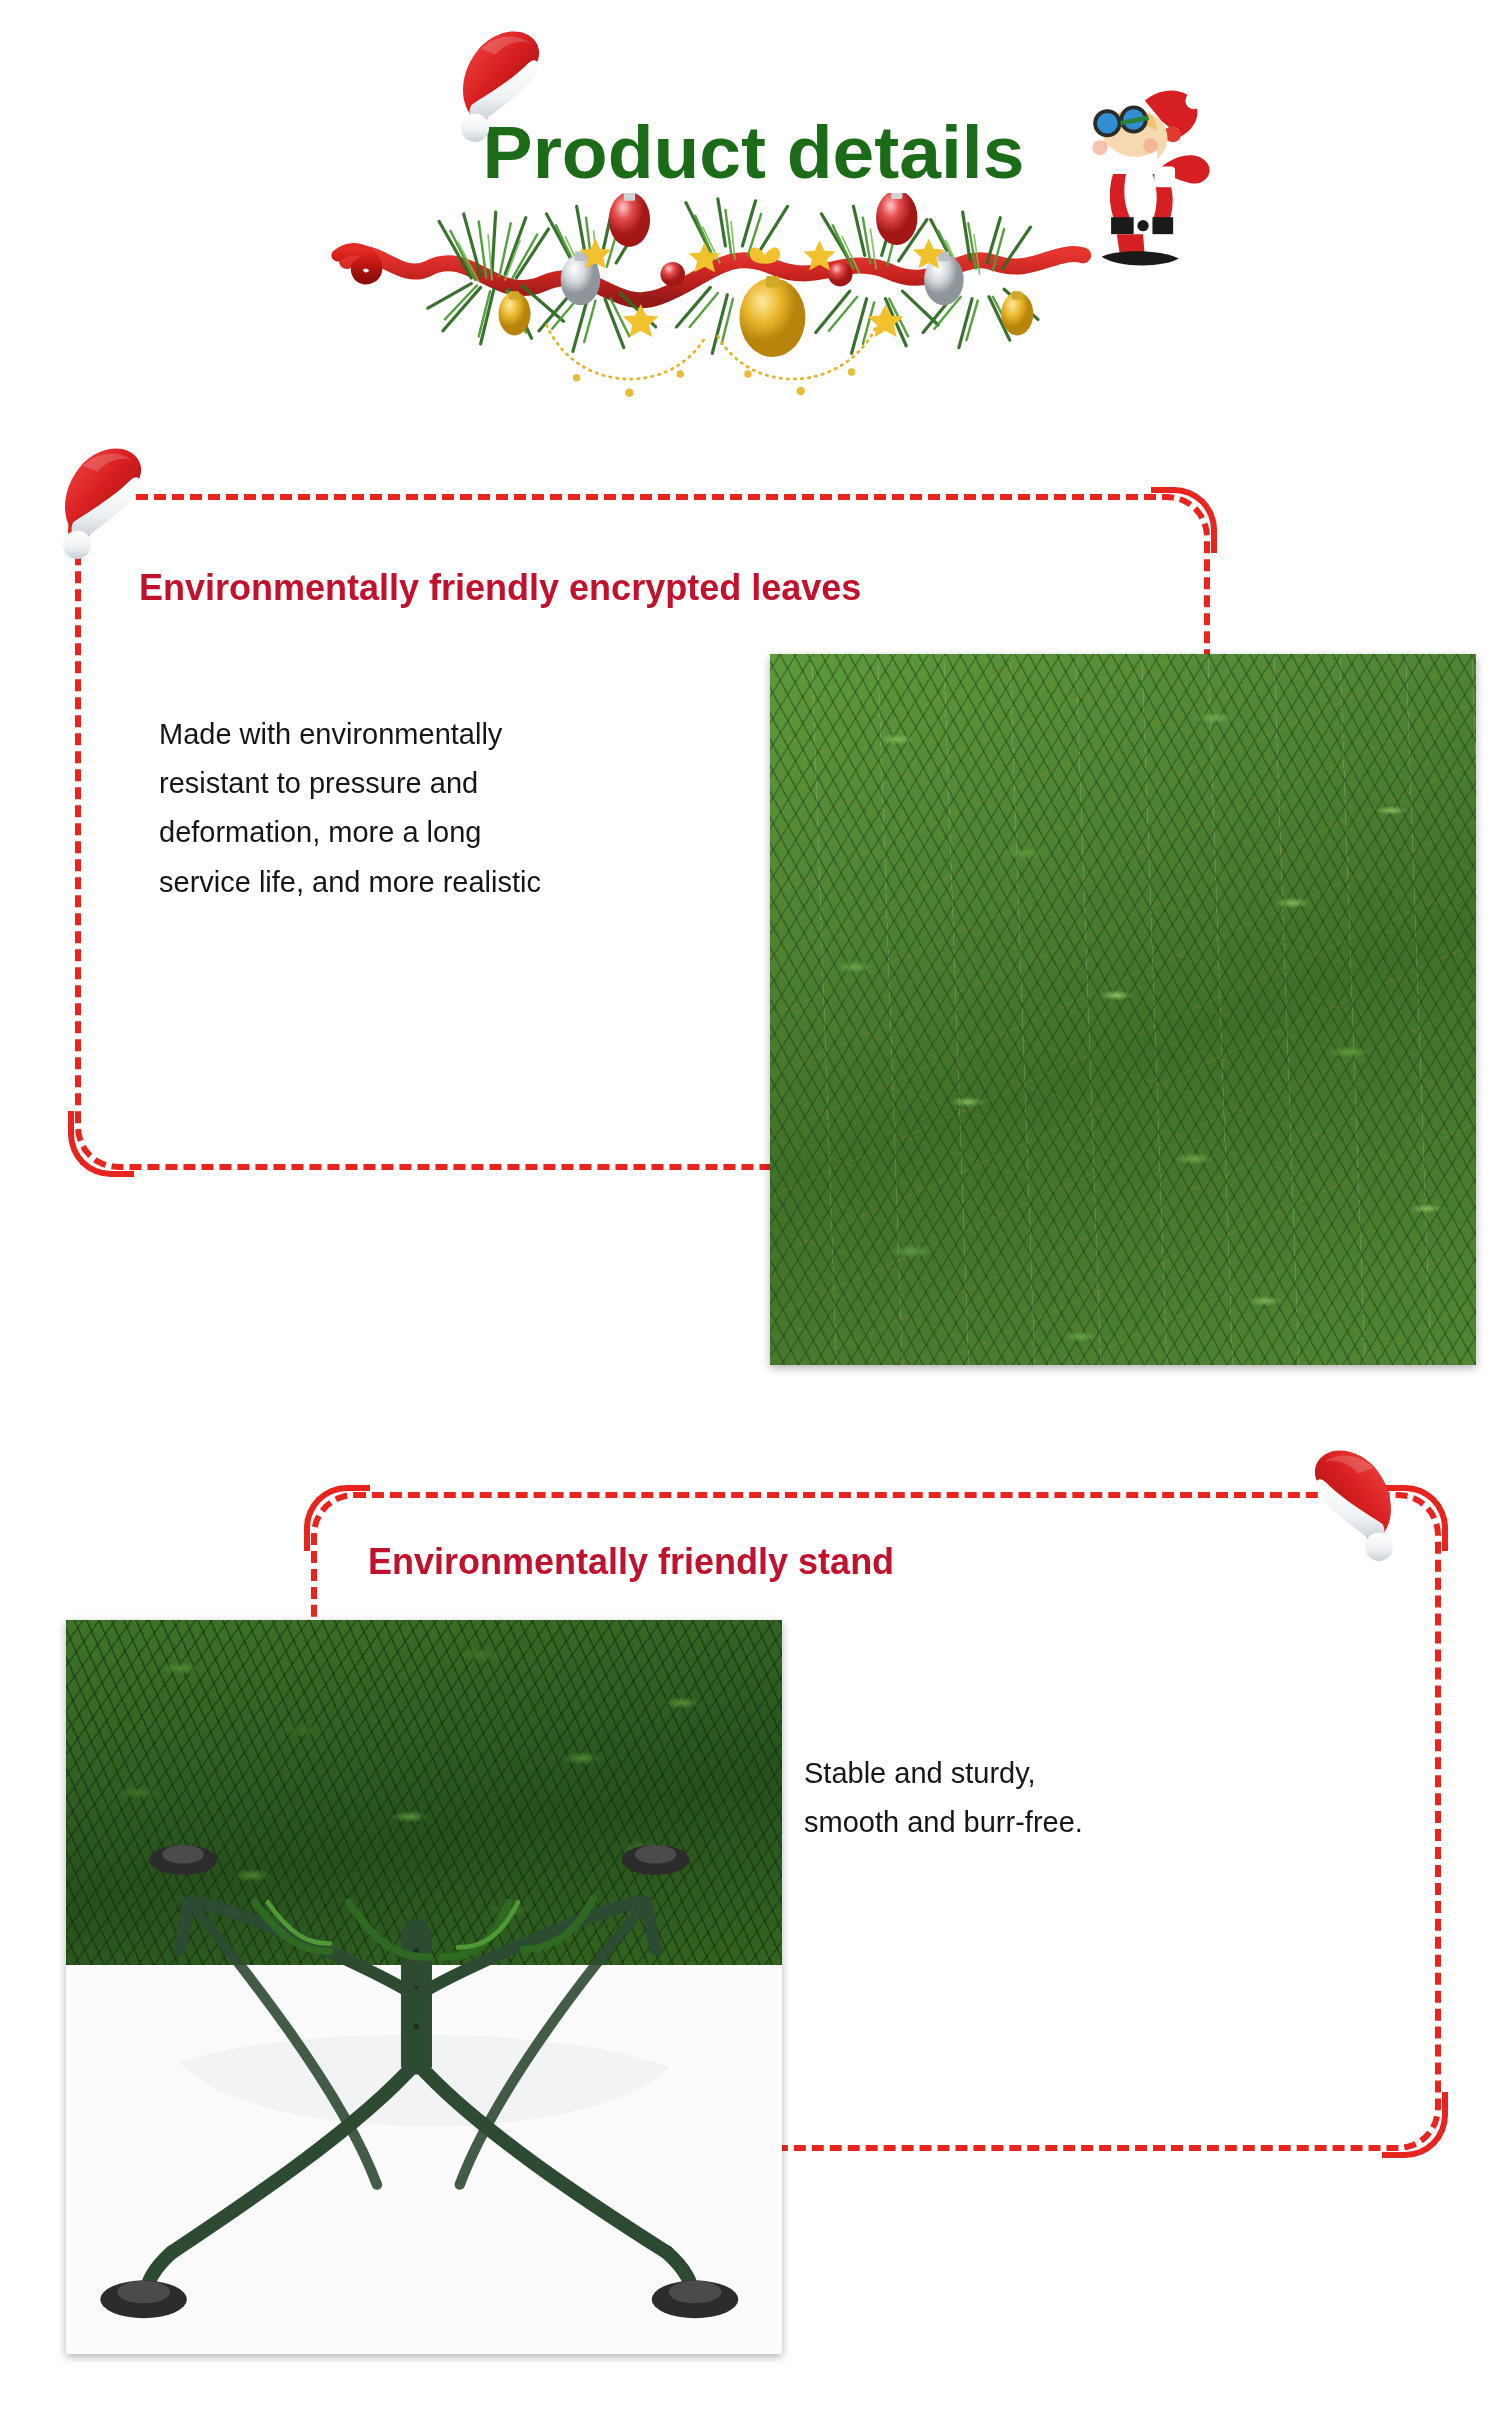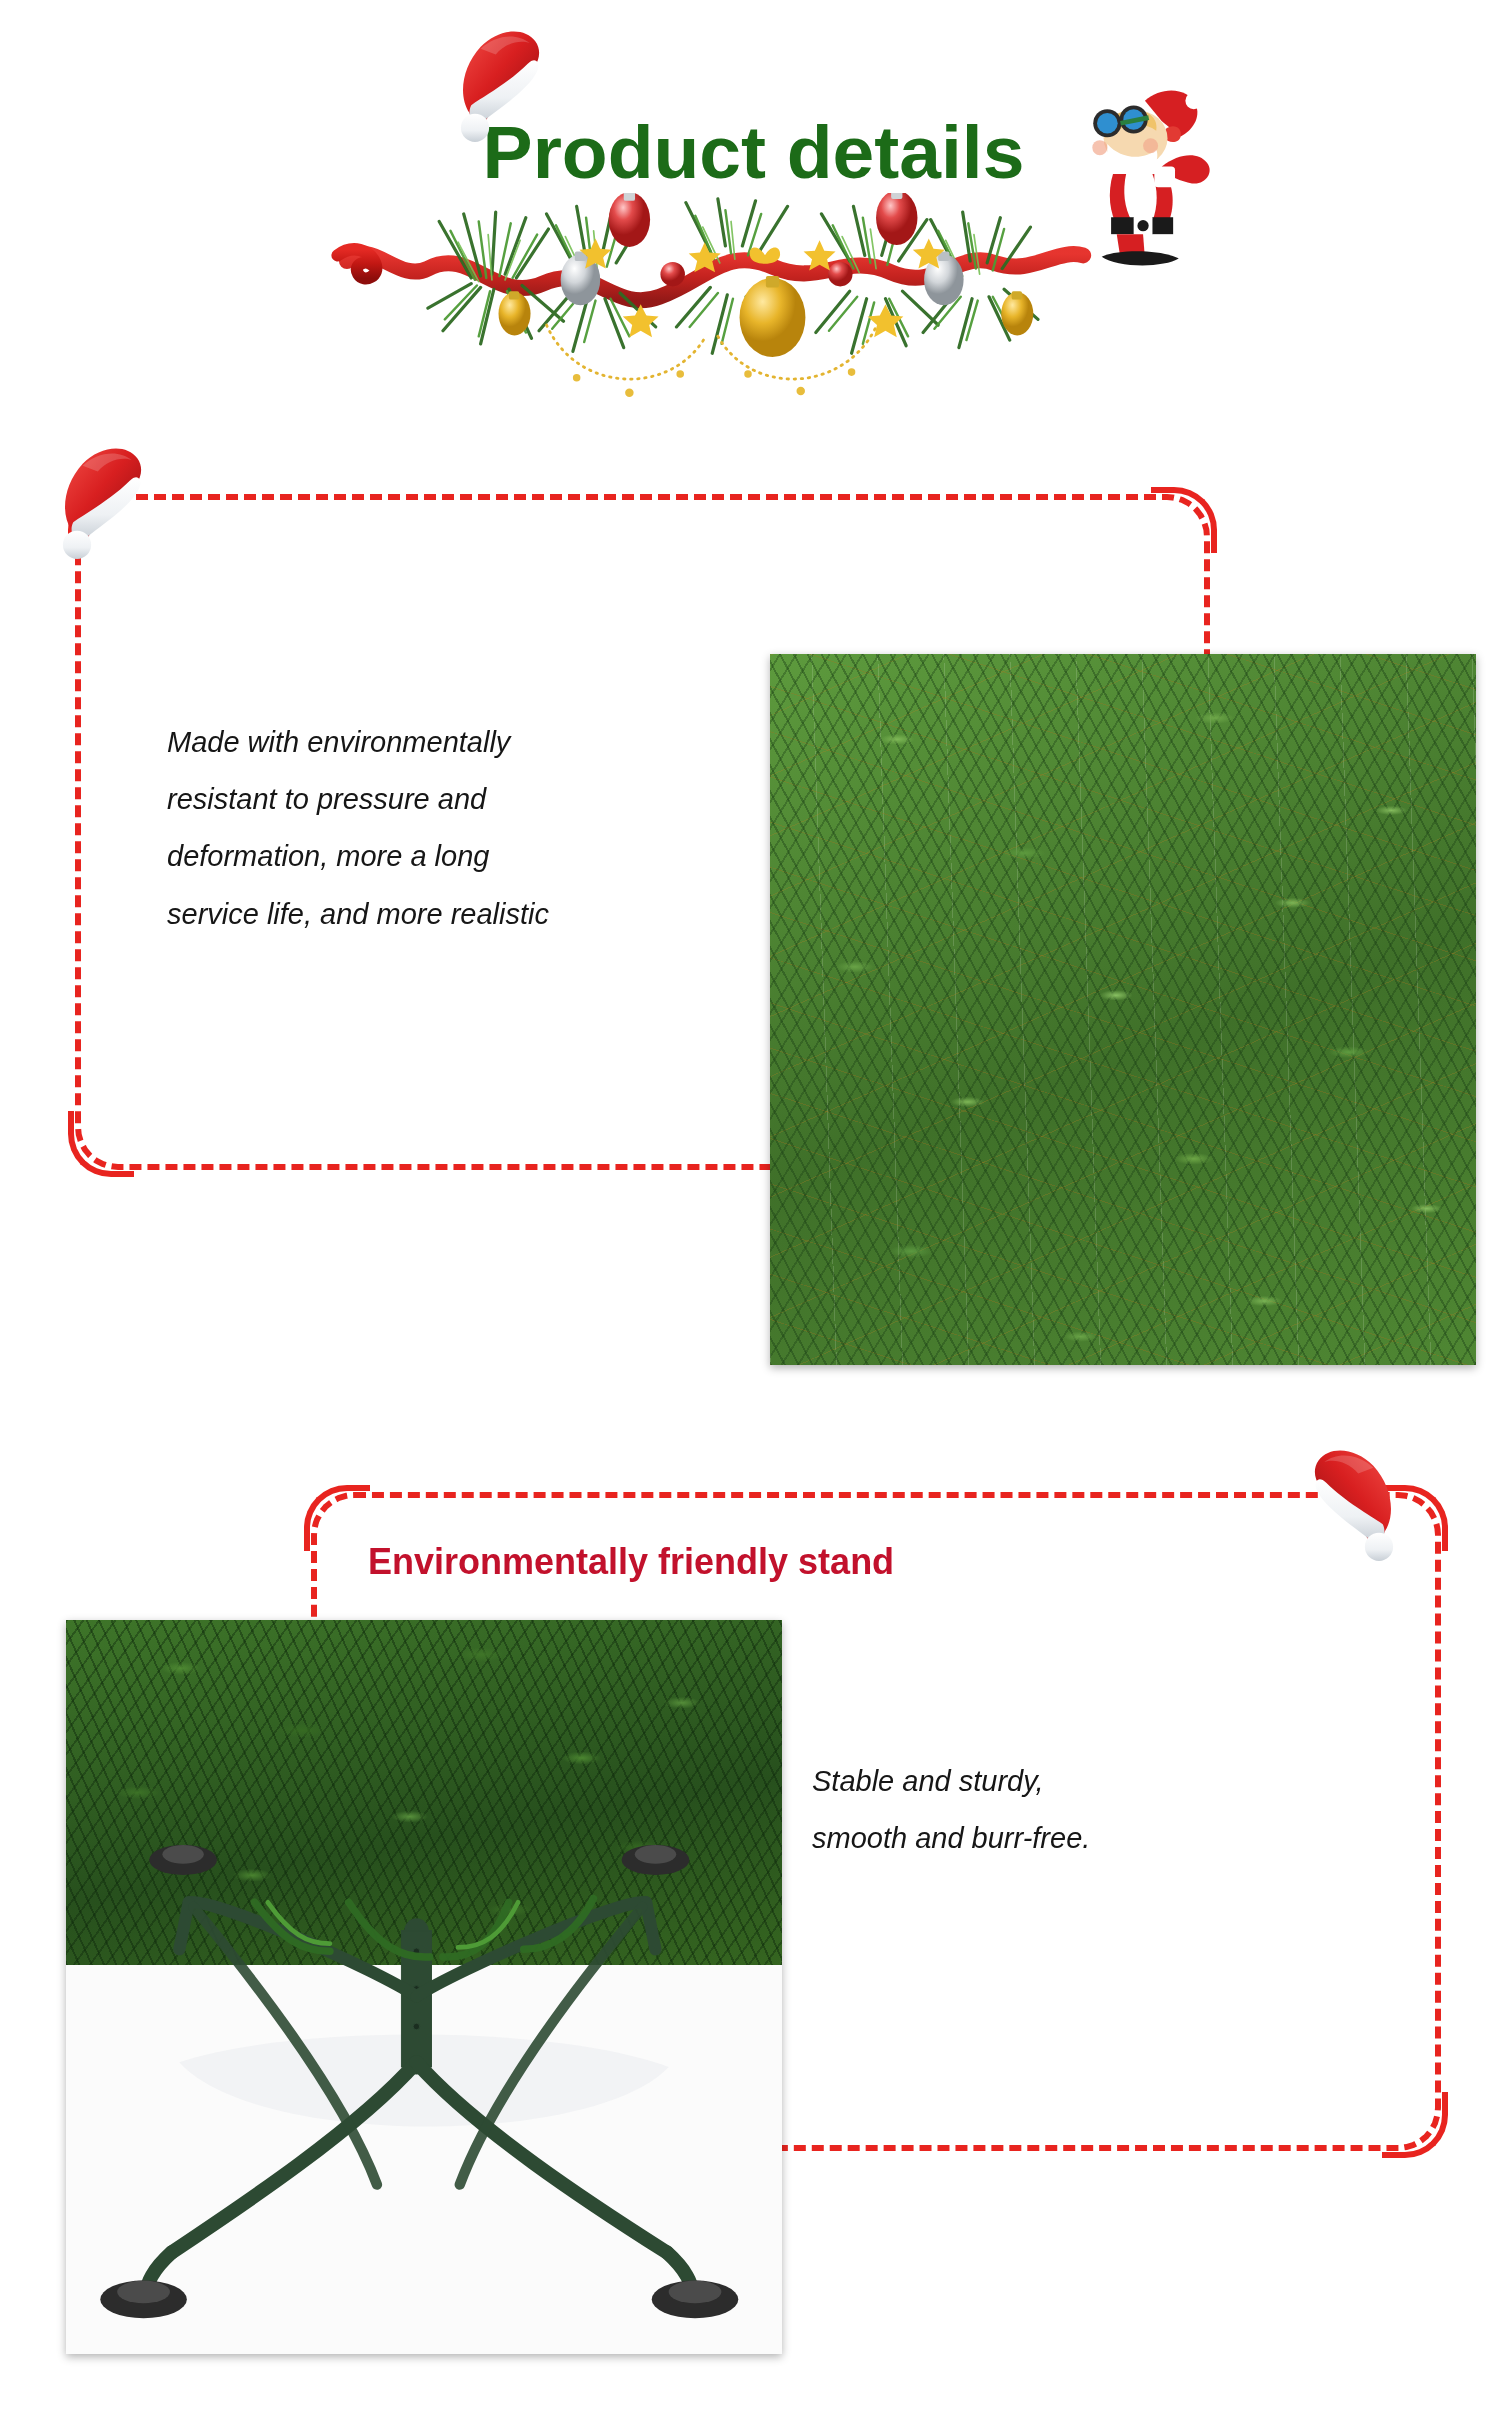--- a/index.html
+++ b/index.html
@@ -54,21 +54,21 @@
     color:#c2112c;
     white-space:nowrap;
     line-height:1;
   }
   .card-body{
     position:absolute;
     font-size:29px;
     color:#161616;
     line-height:1.56;
   }
-  .card-body p{margin:12px;font-style:italic;}
+  .card-body p{margin:4px;}
 
   
   .photo{
     position:absolute;
     overflow:hidden;
     box-shadow:0 2.8px 8.5px rgba(0,0,0,.30);
     background:#3f6b2c;
   }
 
   
@@ -310,20 +310,21 @@
       </linearGradient>
     </defs>
     <path d="M28,92 C16,74 20,44 40,22 C58,3 86,0 98,16 C108,30 98,46 86,56
              C72,68 56,80 48,96 C42,108 32,106 28,92 Z" fill="url(#hatRedB)"></path>
     <path d="M40,24 C54,10 78,6 92,18 C82,14 66,18 56,30 Z" fill="#ffffff" opacity=".18"></path>
     <path d="M30,84 C44,74 70,60 90,40 C98,32 104,38 100,48
              C92,66 62,86 44,100 C34,108 24,96 30,84 Z" fill="url(#hatWhiteB)"></path>
     <circle cx="34" cy="108" r="15" fill="url(#hatWhiteB)"></circle>
   </svg>
 
+  <div class="card-heading" style="left:139px;top:570px;">Environmentally friendly encrypted leaves</div>
 
   <div class="card-body" style="left:155px;top:708px;width:621px;">
     <p>Made with environmentally</p>
     <p>resistant to pressure and</p>
     <p>deformation, more a long</p>
     <p>service life, and more realistic</p>
   </div>
 
   <div class="photo" style="left:770px;top:654px;width:706px;height:711px;">
     <div class="foliage"></div>

